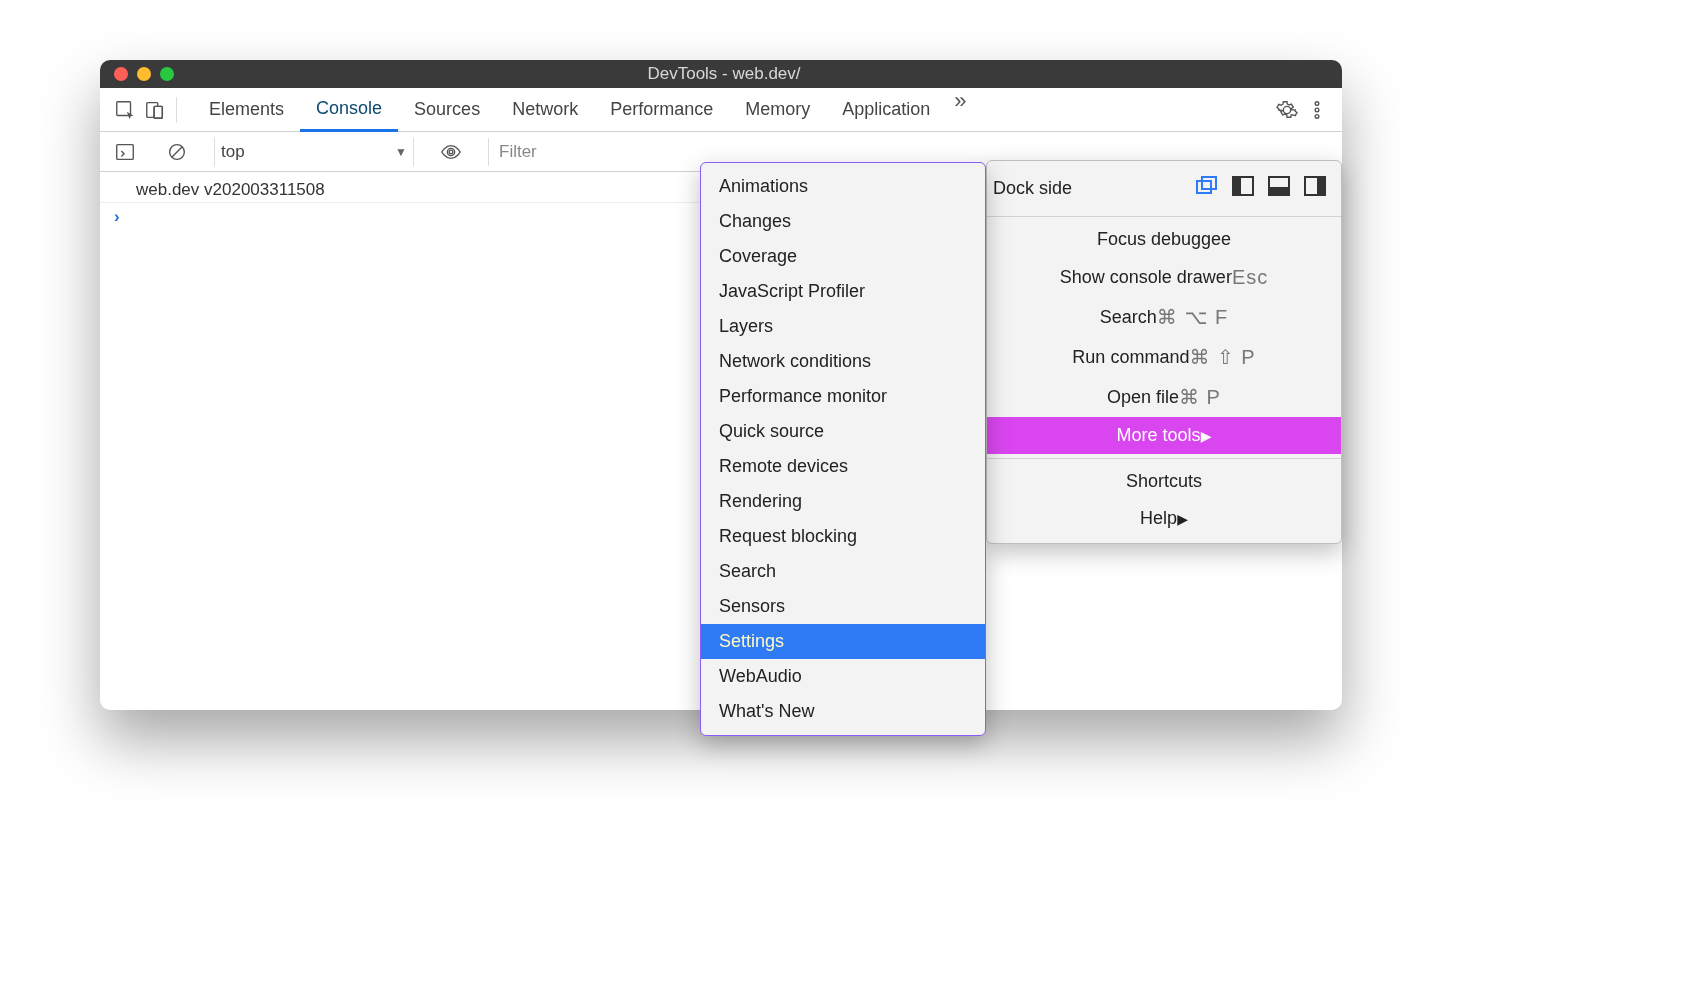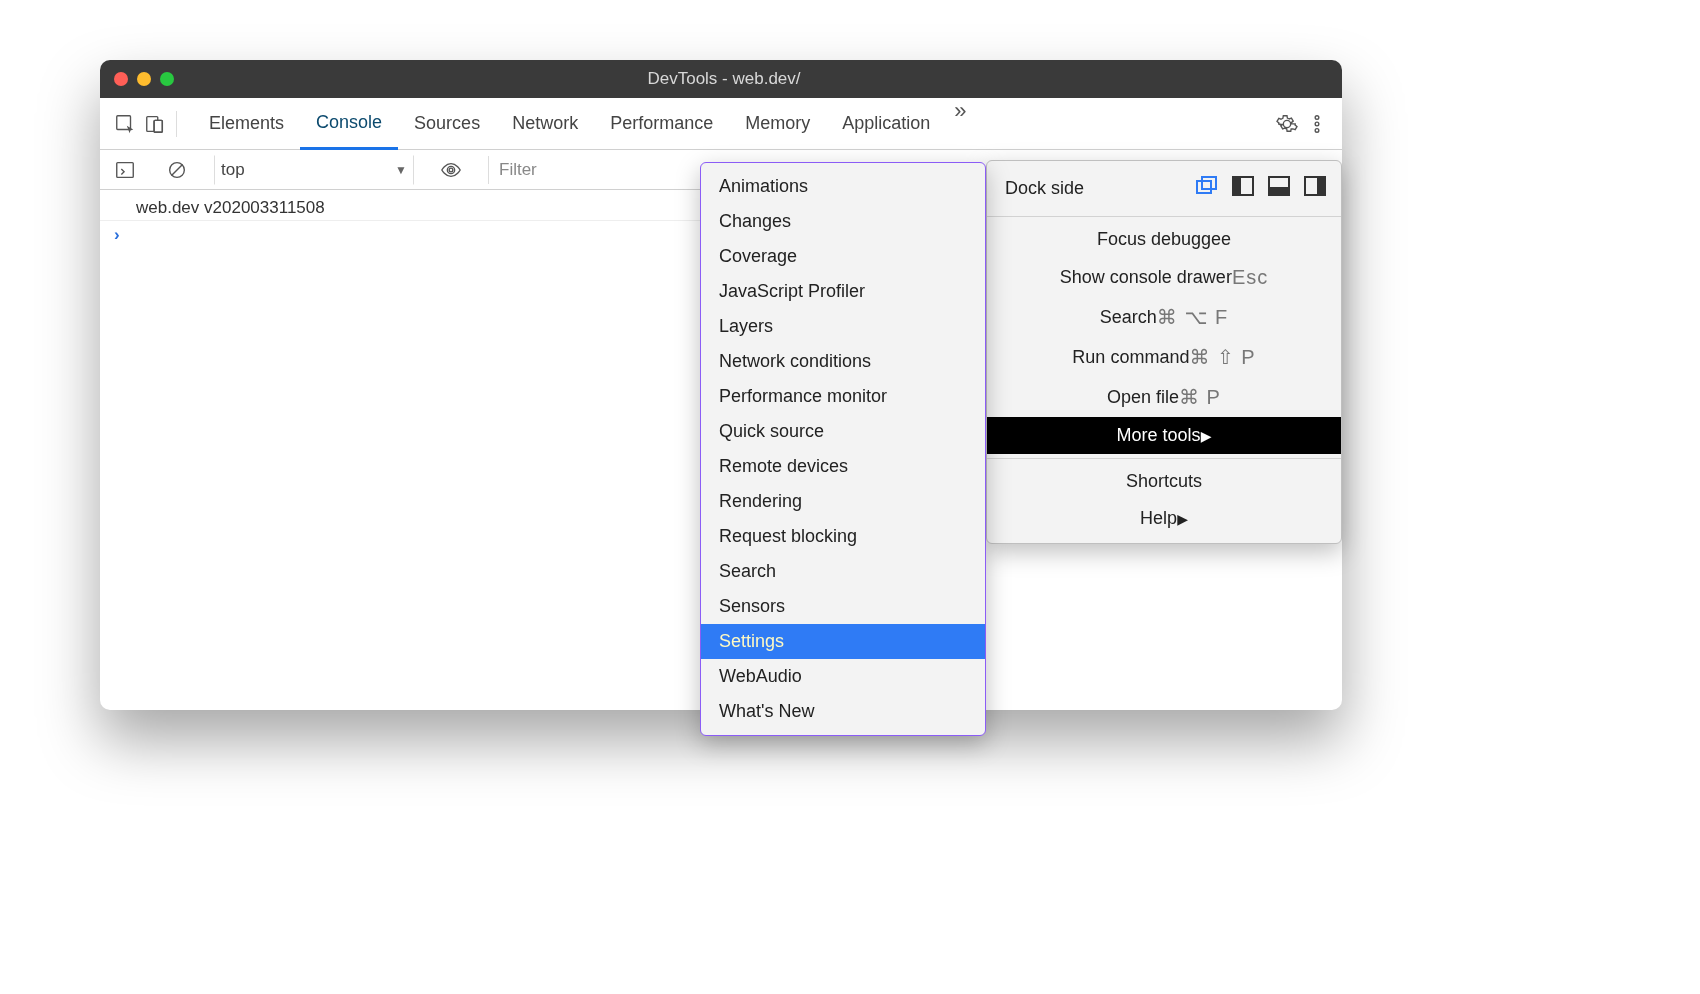--- a/index.html
+++ b/index.html
@@ -1,48 +1,48 @@
 <!DOCTYPE html>
 <html><head>
 <meta charset="utf-8">
 <style>
   * { box-sizing: border-box; margin: 0; padding: 0; font-family: "Helvetica Neue", Arial, sans-serif; }
   body { background: #fff; width: 1700px; height: 994px; position: relative; overflow:hidden; }
   .frame { position:absolute; left:100px; top:60px; width:1242px; height:650px; border-radius:10px; overflow:visible; box-shadow:0 30px 60px rgba(0,0,0,.35); background:#fff; }
-  .titlebar { height:38px; background:#3a3a3a; color:#c9c9c9; display:flex; align-items:center; padding:0 14px; border-radius:10px 10px 0 0; font-size:17px;gap:28px; }
+  .titlebar { height:28px; background:#3a3a3a; color:#c9c9c9; display:flex; align-items:center; padding:0 14px; border-radius:10px 10px 0 0; font-size:17px;gap:28px; }
   .lights { display:flex; gap:9px; }
   .light { width:14px; height:14px; border-radius:50%; }
   .red { background:#ff5f57; }
   .yellow { background:#febc2e; }
   .green { background:#28c840; }
   .title { flex:1; text-align:center; font-size:17px; color:#d8d8d8; }
-  .tabbar { height:52px; border-bottom:1px solid #d0d0d0; display:flex; align-items:center; padding:0 10px; gap:0; font-size:18px; color:#333; }
+  .tabbar { height:44px; border-bottom:1px solid #d0d0d0; display:flex; align-items:center; padding:0 10px; gap:0; font-size:18px; color:#333; }
   .icon-btn { width:30px; height:30px; display:flex; align-items:center; justify-content:center; color:#555; }
   .icon-btn svg { width:22px; height:22px; stroke:#555; fill:none; stroke-width:1.5; }
   .tabs { display:flex; align-items:stretch; height:100%; margin-left:10px; }
   .tab { padding:0 16px; display:flex; align-items:center; color:#444; cursor:default; }
   .tab.active { color:#0c4a6e; border-bottom:3px solid #1a73e8; margin-bottom:-1px; font-weight:500; }
   .tabbar .spacer { flex:1; }
   .more-tabs { font-size:22px; color:#555; padding:0 8px; }
   .gear { margin-left:auto; }
   .subbar { height:40px; border-bottom:1px solid #d0d0d0; display:flex; align-items:center; padding:0 10px; gap:22px; font-size:17px; color:#444; }
   .context-sel { display:flex; align-items:center; gap:6px; border:1px solid transparent; padding:2px 6px; min-width:200px; justify-content:space-between; border-left:1px solid #ddd; border-right:1px solid #ddd; height:30px; }
   .context-sel .tri { font-size:12px; color:#666; }
   .filter-input { flex:0 0 280px; height:28px; border:none; border-left:1px solid #ddd; padding:0 10px; font-size:17px; color:#a21caf; background:transparent; }
   .filter-input::placeholder{ color:#888;}
   .console-body { padding:6px 0; font-family: Menlo, Consolas, monospace; font-size:17px; }
   .log-line { padding:2px 6px 2px 36px; color:#333; border-bottom:1px solid #eee; }
   .prompt-line { padding:4px 6px 4px 14px; color:#2a6fdb; font-weight:bold; }
 
   .menu1 { position:absolute; left:986px; top:160px; width:356px; background:#f3f3f3; border:1px solid #bfbfbf; border-radius:6px; box-shadow:0 8px 25px rgba(0,0,0,.25); font-size:18px; color:#222; padding:6px 0; }
   .menu1 .row { padding:8px 18px; display:flex; align-items:center; justify-content:center; }
-  .menu1 .row.sel { background:#000000; color:#fff; }
+  .menu1 .row.sel { background:#d946ef; color:#fff; }
   .menu1 .sep { height:1px; background:#d2d2d2; margin:4px 0; }
   .menu1 .sc { color:#777; font-size:20px; letter-spacing:1px; }
-  .dock-row { padding:8px 14px 10px 18px; display:flex; align-items:center; justify-content:space-between; }
+  .dock-row { padding:8px 14px 10px 6px; display:flex; align-items:center; justify-content:space-between; }
   .dock-icons { display:flex; gap:12px; }
   .dock-icons svg { width:24px; height:22px; }
 
   .menu2 { position:absolute; left:700px; top:162px; width:286px; background:#f3f3f3; border:1px solid #8b5cf6; border-radius:6px; box-shadow:0 8px 25px rgba(0,0,0,.25); font-size:18px; color:#222; padding:6px 0; }
   .menu2 .row { padding:7px 18px; }
   .menu2 .row.sel { background:#2f7bf5; color:#fef9c3; }
 
   .arrow { font-size:14px; }
 </style>
 </head>

